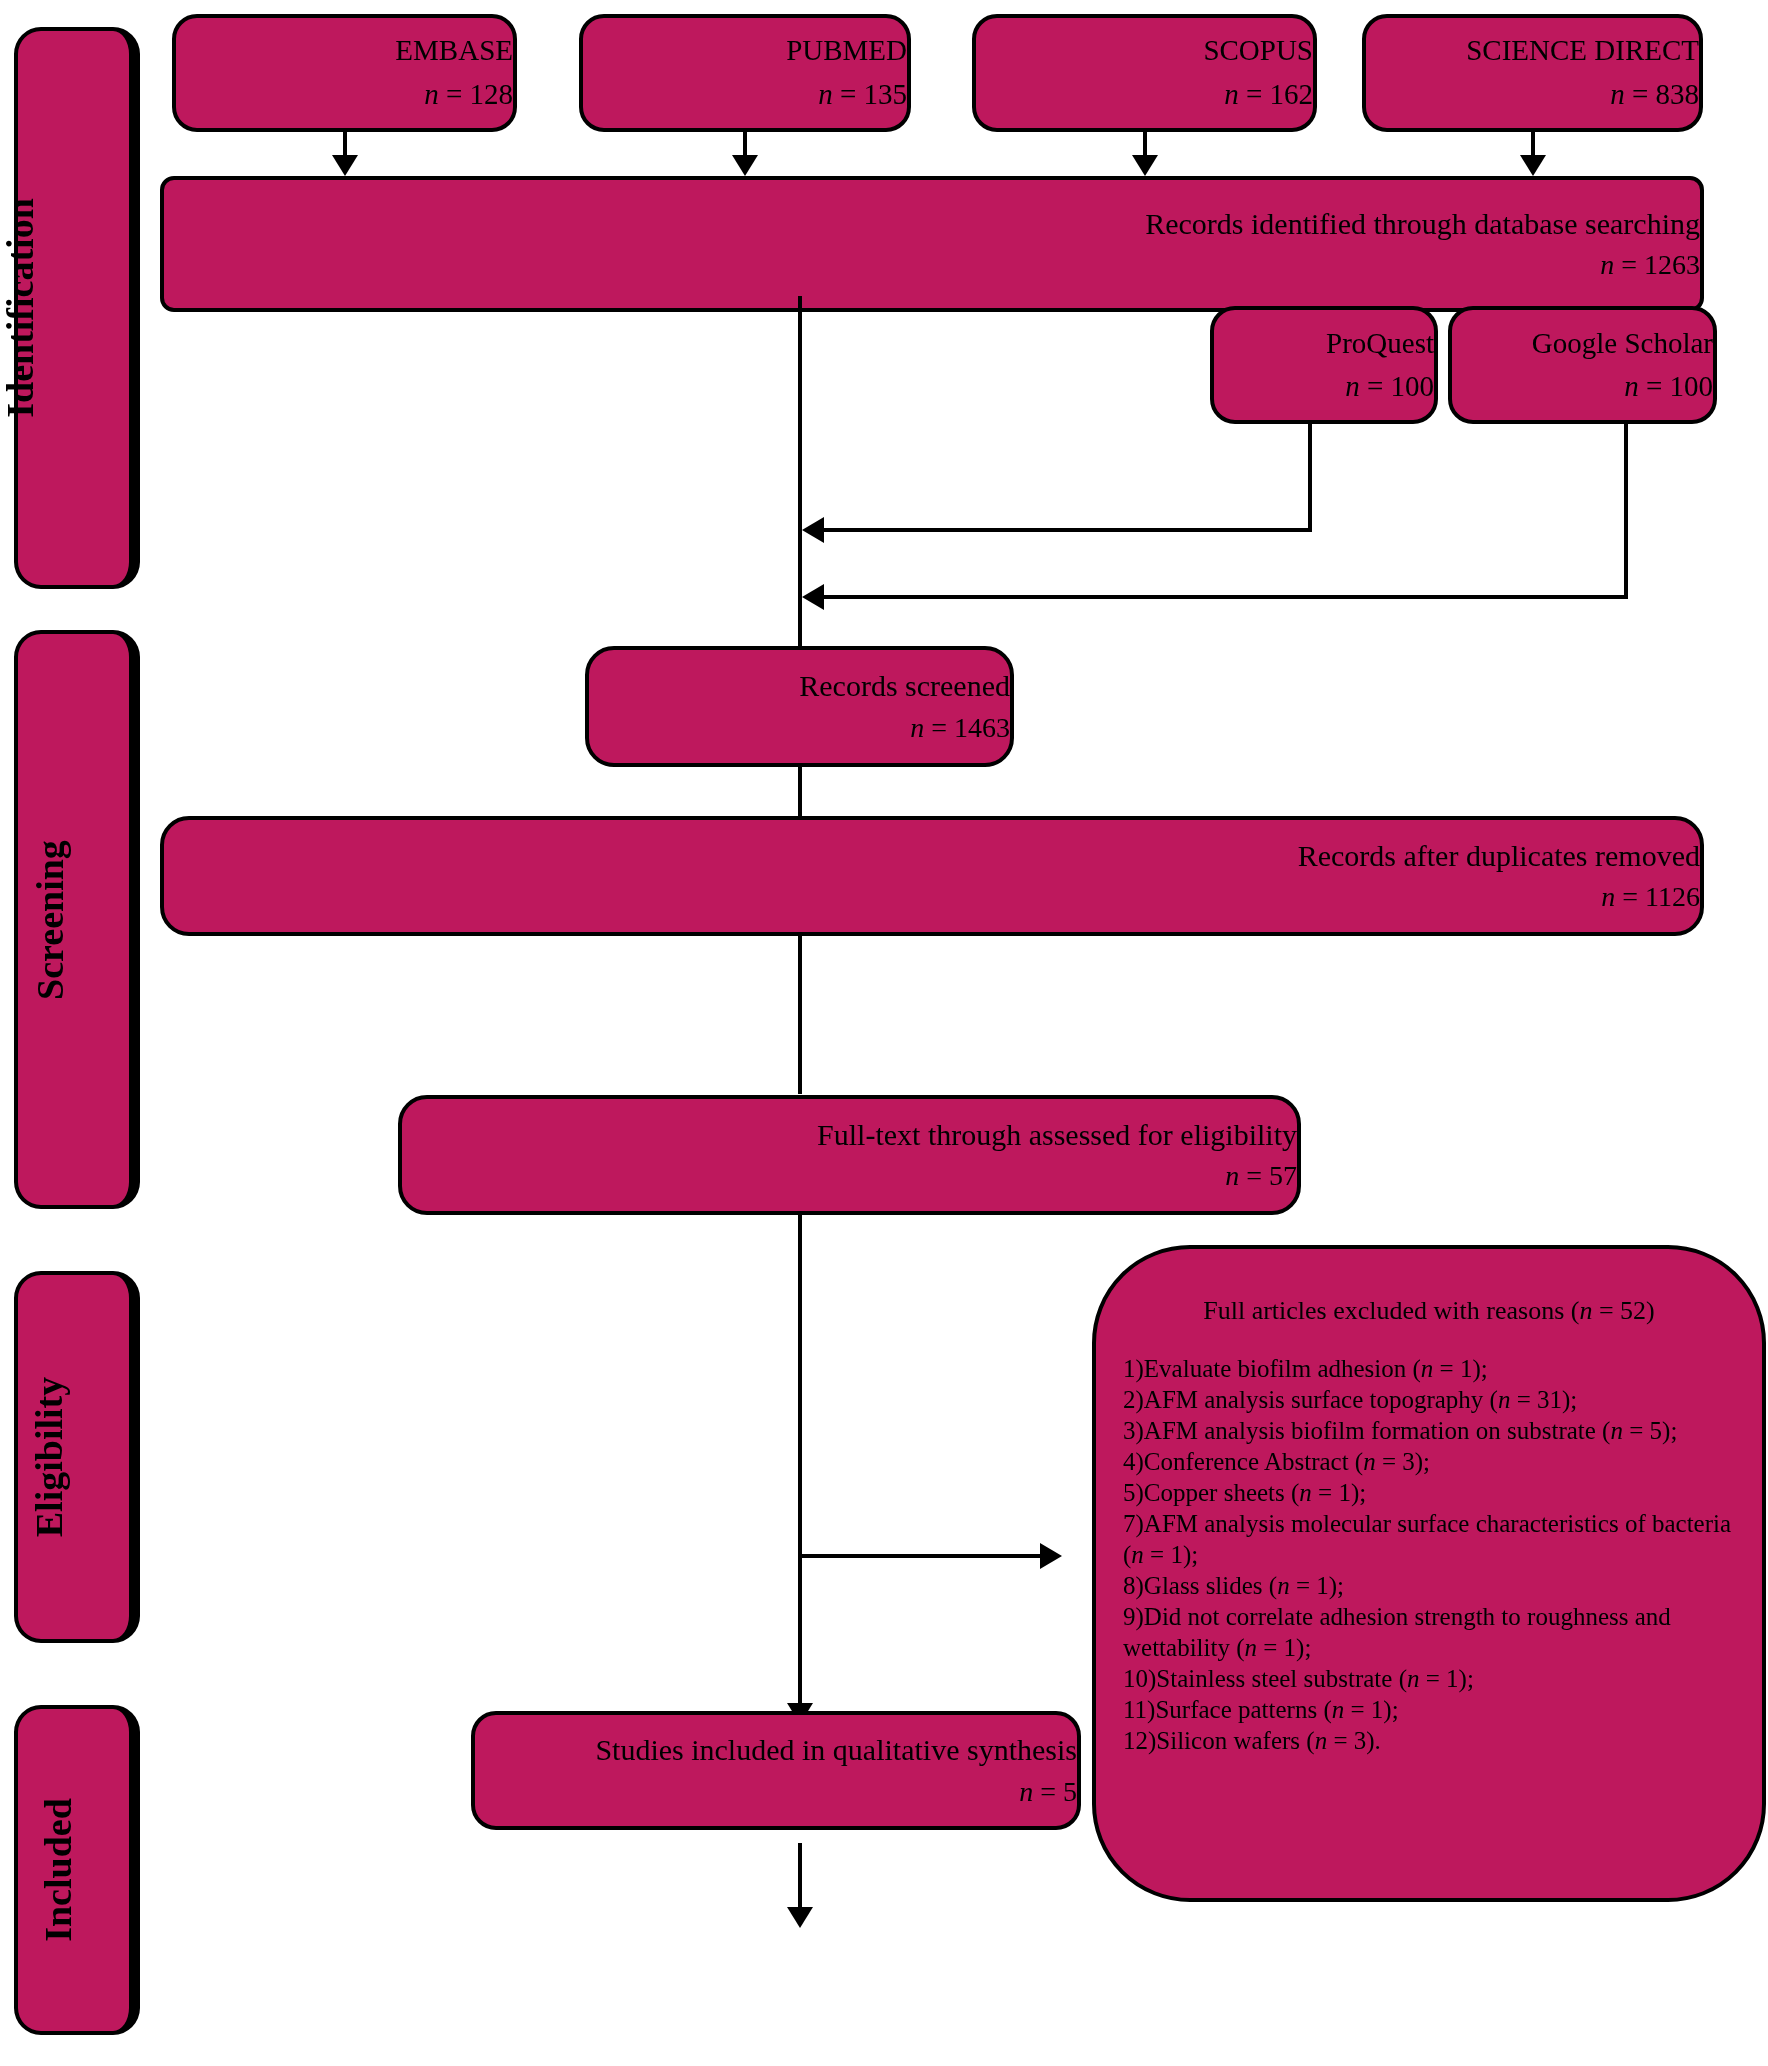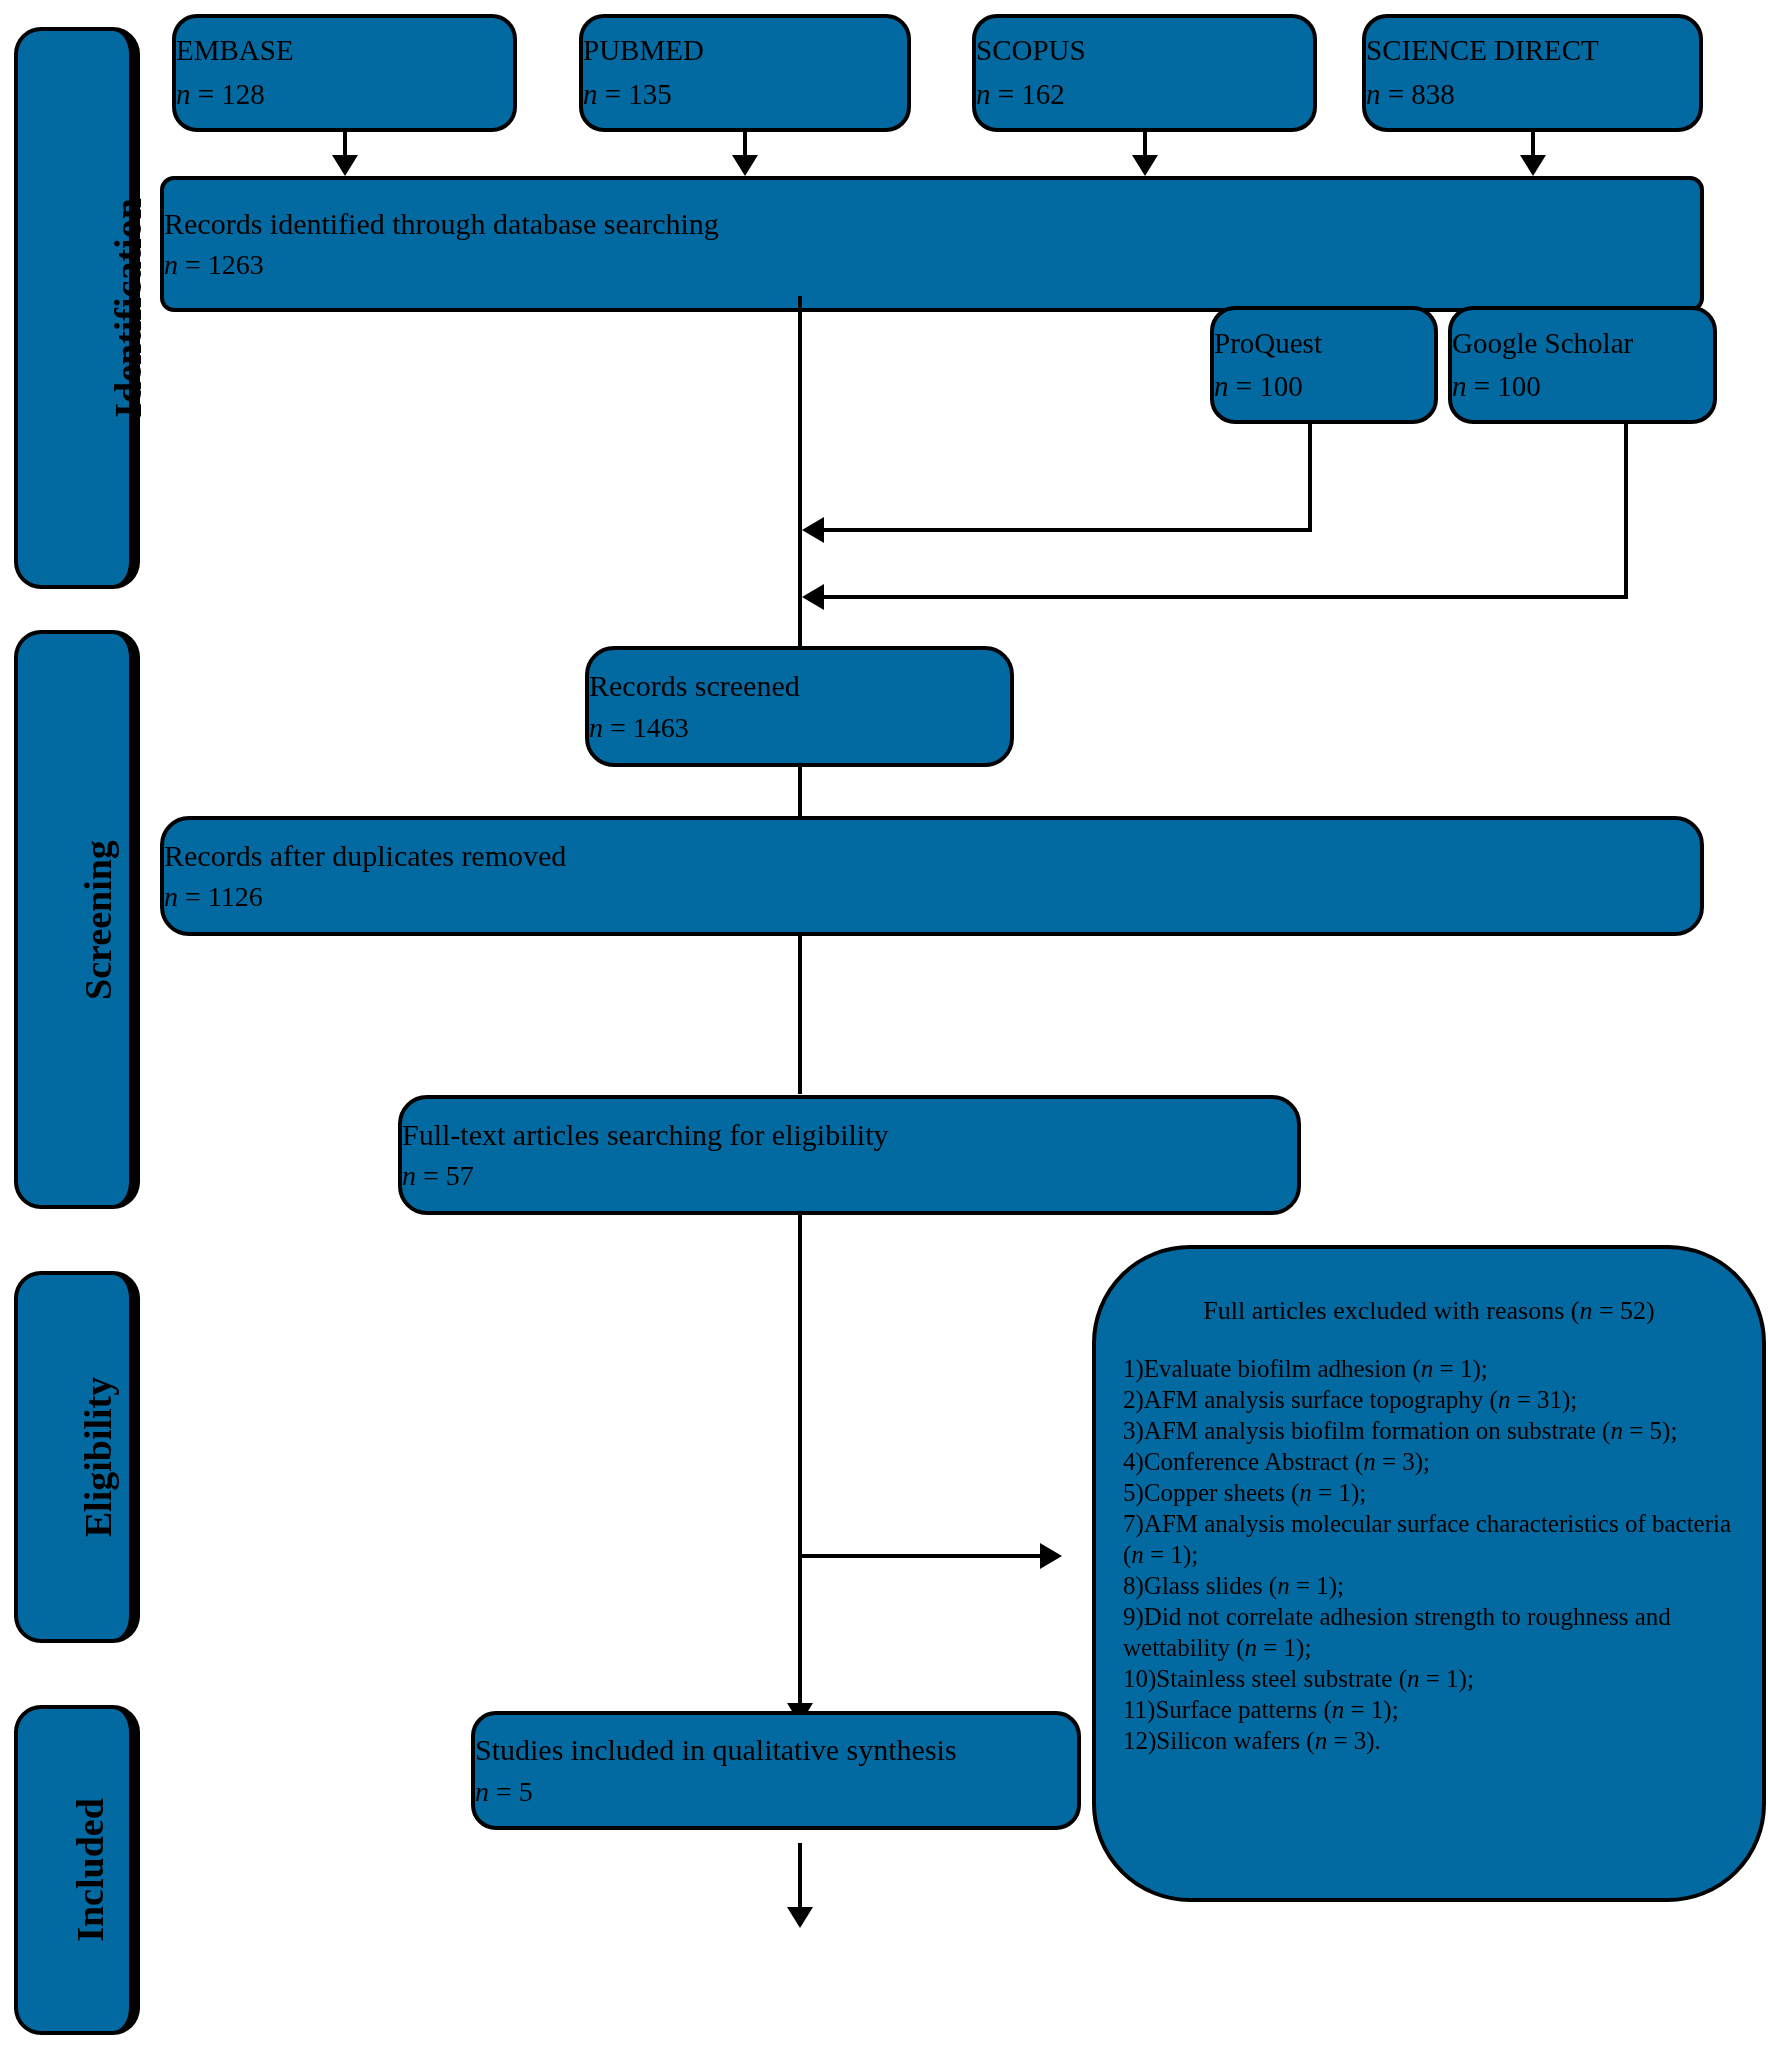--- a/index.html
+++ b/index.html
@@ -9,24 +9,24 @@
     background:#ffffff;
     font-family:"Liberation Serif","DejaVu Serif",serif;
     color:#000;
     overflow:hidden;
   }
   .box{
     position:absolute;
     box-sizing:border-box;
     border:4.6px solid #000;
     border-radius:25px;
-    background:#0369a1;
+    background:#be185d;
     display:flex;
     flex-direction:column;
-    align-items:flex-start;
+    align-items:flex-end;
     justify-content:center;
     text-align:center;
   }
   .node-label{font-size:30px;line-height:1.45;}
   .node-count{font-size:28px;line-height:1.45;}
   .src-label{font-size:29px;line-height:1.5;}
   .src-count{font-size:29px;line-height:1.5;}
   .stage{
     border:4.6px solid #000;
     border-right-width:11px;
@@ -149,21 +149,21 @@
   <div class="vline" style="left:798px;top:767px;height:49px;"></div>
 
   <div class="box" style="left:160px;top:816px;width:1544px;height:120px;border-radius:29px;">
     <div class="node-label">Records after duplicates removed</div>
     <div class="node-count"><i>n</i> = 1126</div>
   </div>
 
   <div class="vline" style="left:798px;top:936px;height:158px;"></div>
 
   <div class="box" style="left:398px;top:1095px;width:903px;height:120px;border-radius:29px;">
-    <div class="node-label">Full-text articles searching for eligibility</div>
+    <div class="node-label">Full-text through assessed for eligibility</div>
     <div class="node-count"><i>n</i> = 57</div>
   </div>
 
   <div class="vline" style="left:798px;top:1215px;height:489px;"></div>
   <div class="arr-down" style="left:787px;top:1703px;"></div>
 
   <div class="hline" style="left:800px;top:1554px;width:240px;"></div>
   <div class="arr-right" style="left:1040px;top:1543px;"></div>
 
   <div class="box" id="excluded-box" style="left:1062px;top:1245px;width:674px;height:657px;margin-left:30px;">

